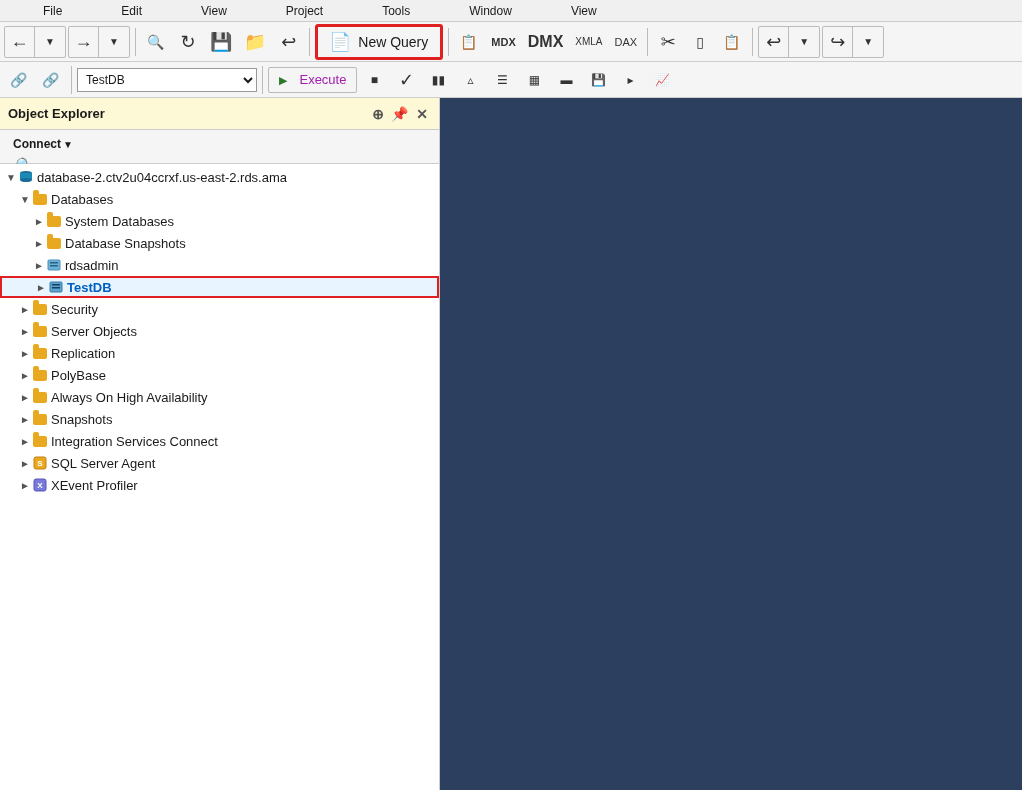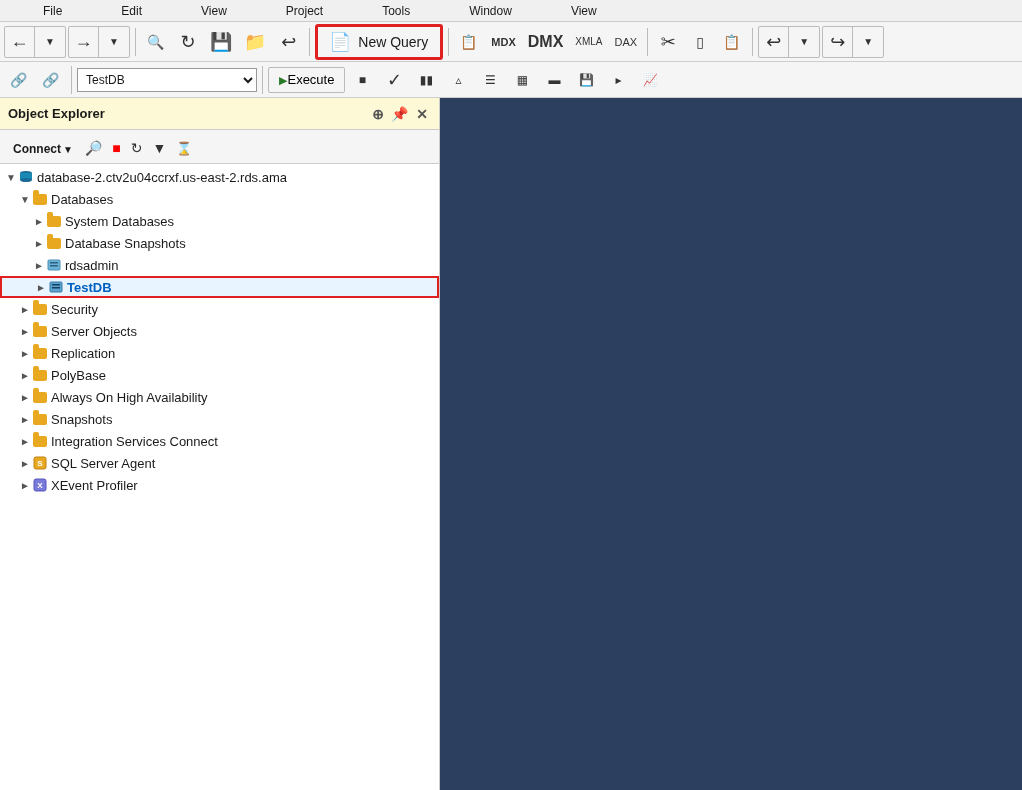--- a/index.html
+++ b/index.html
@@ -89,29 +89,29 @@
       width: 180px;
       border: 1px solid #999;
       background: white;
       font-size: 12px;
       padding: 0 4px;
       color: #1a1a1a;
     }
     .execute-btn {
       display: flex;
       align-items: center;
-      gap: 0;
+      gap: 12px;
       height: 26px;
       padding: 0 10px;
       border: 1px solid #bbb;
       border-radius: 2px;
       background: #f5f5f5;
       cursor: pointer;
       font-size: 13px;
-      color: #000000;
+      color: #a21caf;
     }
 
     
     .main-layout {
       display: flex;
       height: calc(790px - 22px - 40px - 36px);
     }
 
     
     .object-explorer {
@@ -146,25 +146,26 @@
       font-size: 14px;
       cursor: pointer;
       color: #555;
       width: 18px;
       text-align: center;
     }
 
     
     .oe-toolbar {
       display: flex;
-      align-items: flex-end;
+      align-items: flex-start;
       padding: 4px 6px;
       border-bottom: 1px solid #ccc;
       background: #f5f5f5;
       height: 34px;
+      flex-direction: column;
     }
     .oe-tb-btn {
       font-size: 14px;
       cursor: pointer;
       color: #333;
       padding: 2px 4px;
       border: 1px solid transparent;
       border-radius: 2px;
     }
     .connect-btn {

